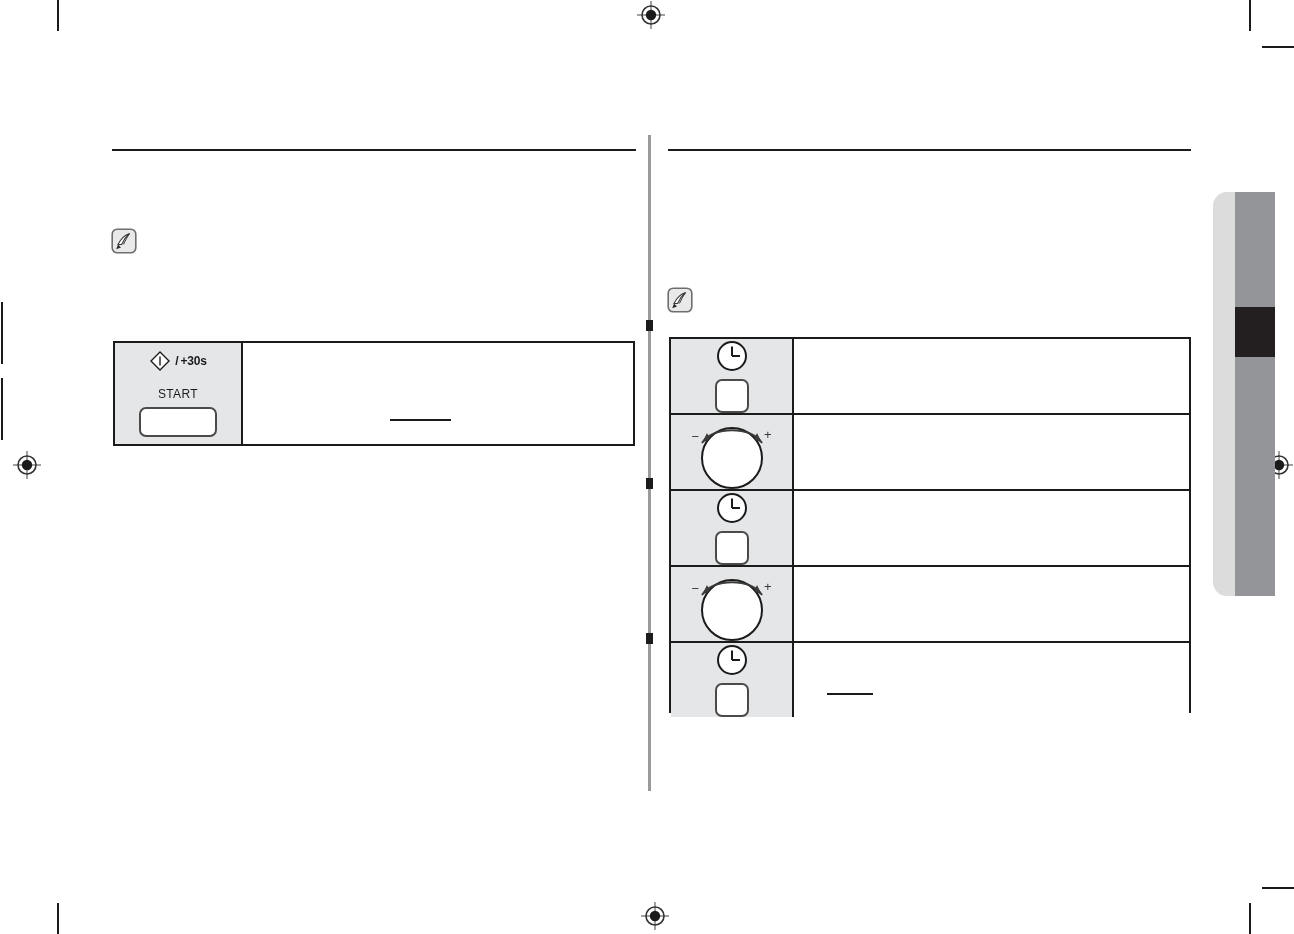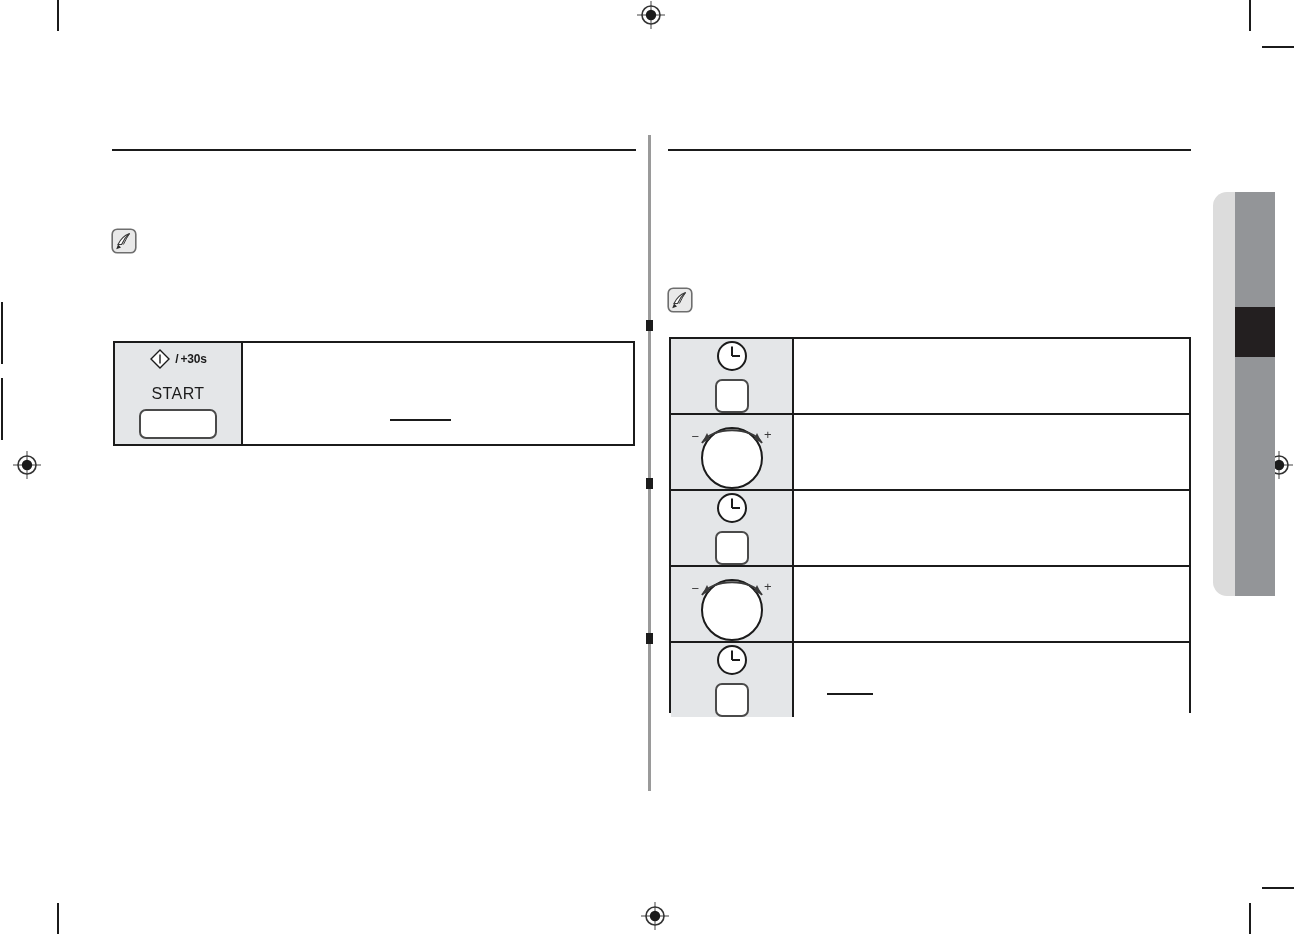--- a/index.html
+++ b/index.html
@@ -37,21 +37,21 @@
     background:#e4e6e8;border-right:2px solid #1b1b1b;
     display:flex;align-items:center;justify-content:center;flex-direction:column;
     box-sizing:border-box;
   }
   .tcell-desc{flex:1;position:relative;box-sizing:border-box;background:#fff;}
   .redact-line{position:absolute;height:2px;background:#1b1b1b;}
 
   
   .start-art{display:flex;flex-direction:column;align-items:center;justify-content:center;}
   .start-row{display:flex;align-items:center;gap:2px;height:22px;}
-  .start-label{font-size:16px;letter-spacing:.4px;margin-top:15px;color:#1b1b1b;}
+  .start-label{font-size:12px;letter-spacing:.4px;margin-top:15px;color:#1b1b1b;}
   .start-plus{font-size:12px;font-weight:bold;color:#1b1b1b;letter-spacing:-.2px;}
   .start-key{
     width:74px;height:26px;border:2px solid #4a4a4a;border-radius:7px;background:#fff;margin-top:6px;
   }
 
   
   .clock-art{display:flex;flex-direction:column;align-items:center;}
   .clock-key{width:30px;height:30px;border:2px solid #4a4a4a;border-radius:7px;background:#fff;margin-top:6px;}
 
   

